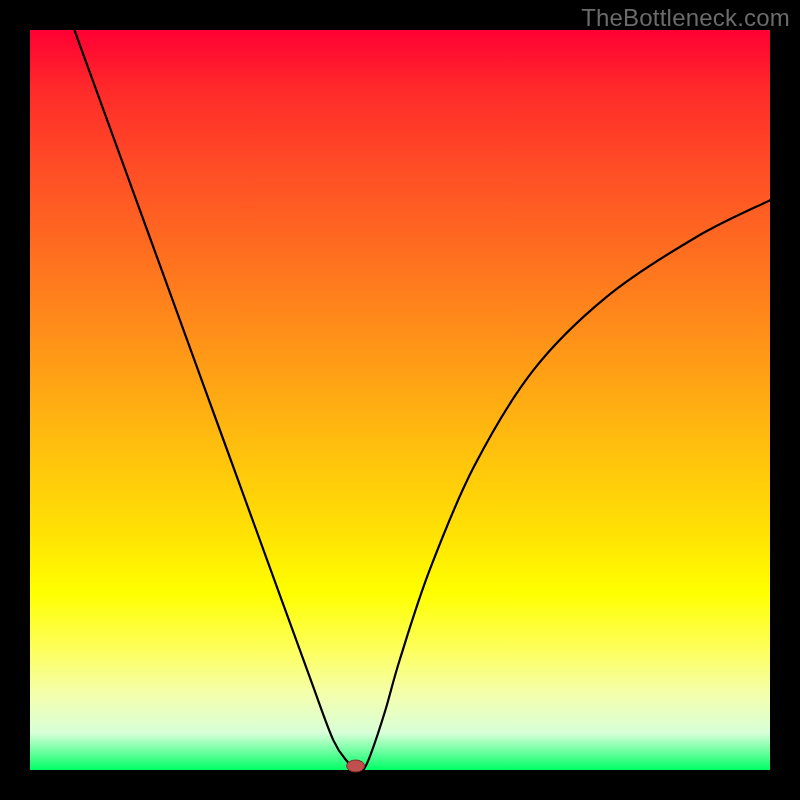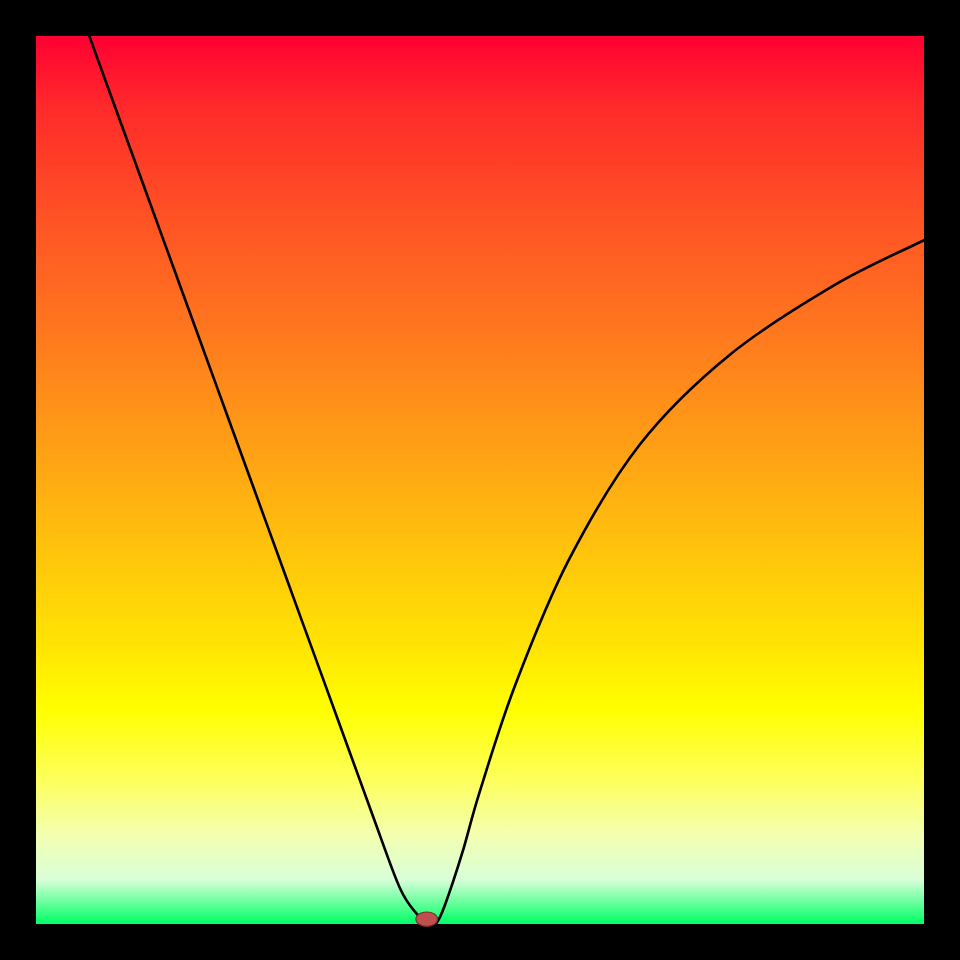--- a/index.html
+++ b/index.html
@@ -45,19 +45,20 @@
     position: absolute;
     left: 0; top: 0;
     width: 740px; height: 740px;
     overflow: visible;
   }
 </style>
 </head>
 <body>
 
 <div class="frame">
+  <div class="watermark">TheBottleneck.com</div>
   <div class="plot-area">
     <svg class="curve" viewBox="0 0 740 740">
       <path fill="none" stroke="#000" stroke-width="2.2" stroke-linecap="round" stroke-linejoin="round" d="M 44.4 0.0 C 49.3 13.6, 64.1 54.3, 74.0 81.4 C 83.9 108.5, 93.7 135.7, 103.6 162.8 C 113.5 189.9, 123.3 217.1, 133.2 244.2 C 143.1 271.3, 152.9 298.5, 162.8 325.6 C 172.7 352.7, 182.5 379.9, 192.4 407.0 C 202.3 434.1, 212.1 461.3, 222.0 488.4 C 231.9 515.5, 241.7 542.7, 251.6 569.8 C 261.5 596.9, 272.6 627.8, 281.2 651.2 C 289.8 674.6, 297.2 696.8, 303.4 710.4 C 309.6 724.0, 314.5 727.7, 318.2 732.6 C 321.9 737.5, 323.1 738.8, 325.6 740.0 C 328.1 741.2, 330.5 742.5, 333.0 740.0 C 335.5 737.5, 336.7 735.1, 340.4 725.2 C 344.1 715.3, 350.3 696.8, 355.2 680.8 C 360.1 664.8, 362.6 652.4, 370.0 629.0 C 377.4 605.6, 387.3 572.3, 399.6 540.2 C 411.9 508.1, 426.7 469.9, 444.0 436.6 C 461.3 403.3, 481.0 368.8, 503.2 340.4 C 525.4 312.0, 550.1 288.6, 577.2 266.4 C 604.3 244.2, 638.9 223.2, 666.0 207.2 C 693.1 191.2, 727.7 176.4, 740.0 170.2"></path>
       <ellipse rx="9" ry="6" fill="#c0504d" stroke="#7e2f2c" stroke-width="1" cx="325.6" cy="736.0"></ellipse>
     </svg>
   </div>
 </div>
 
 </body></html>

